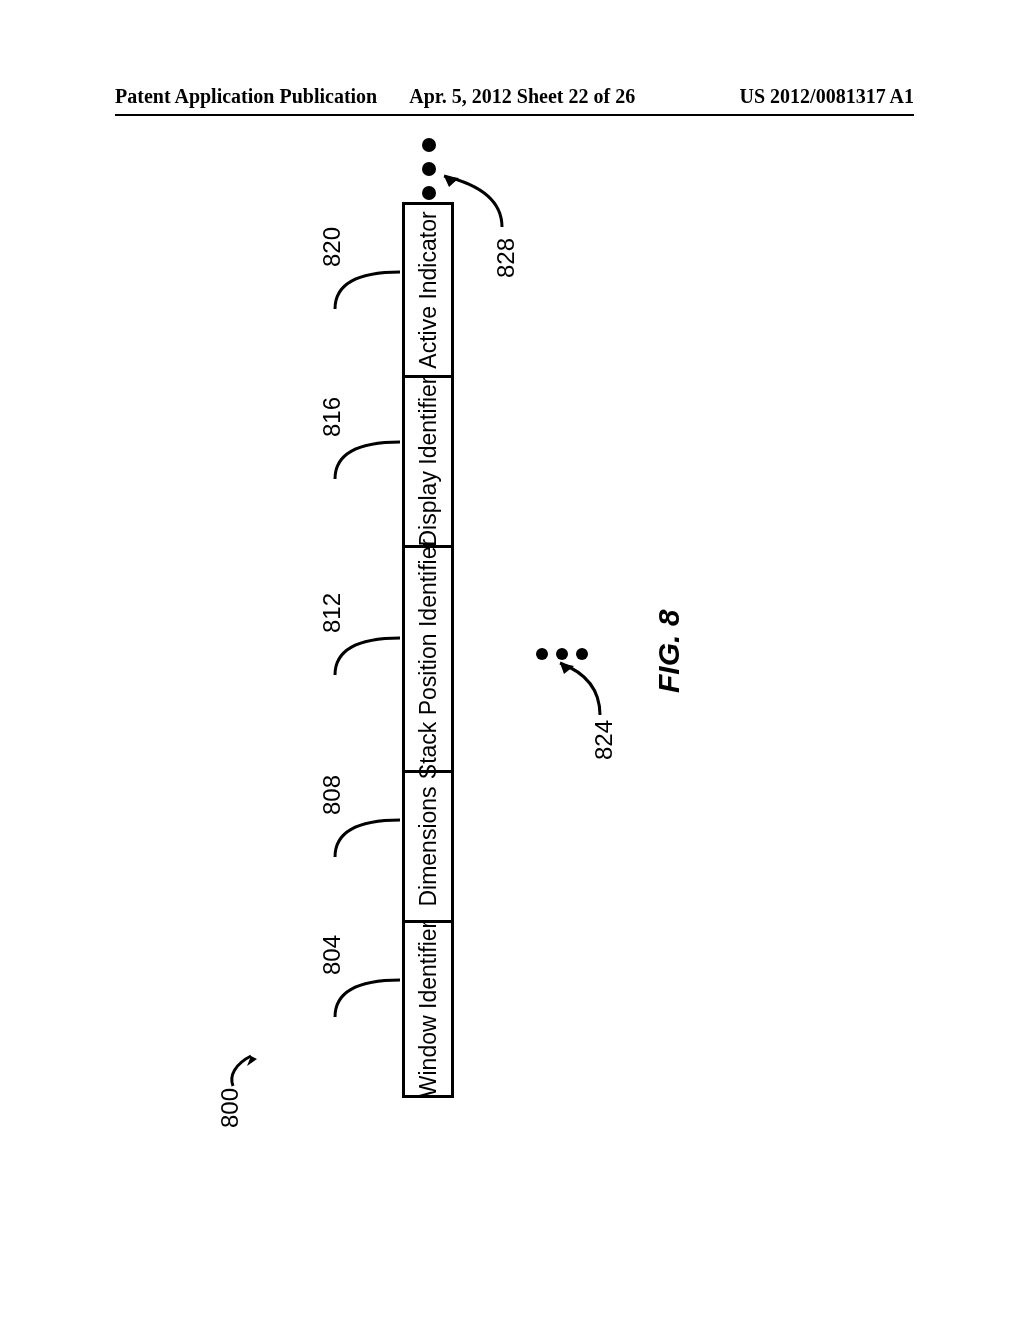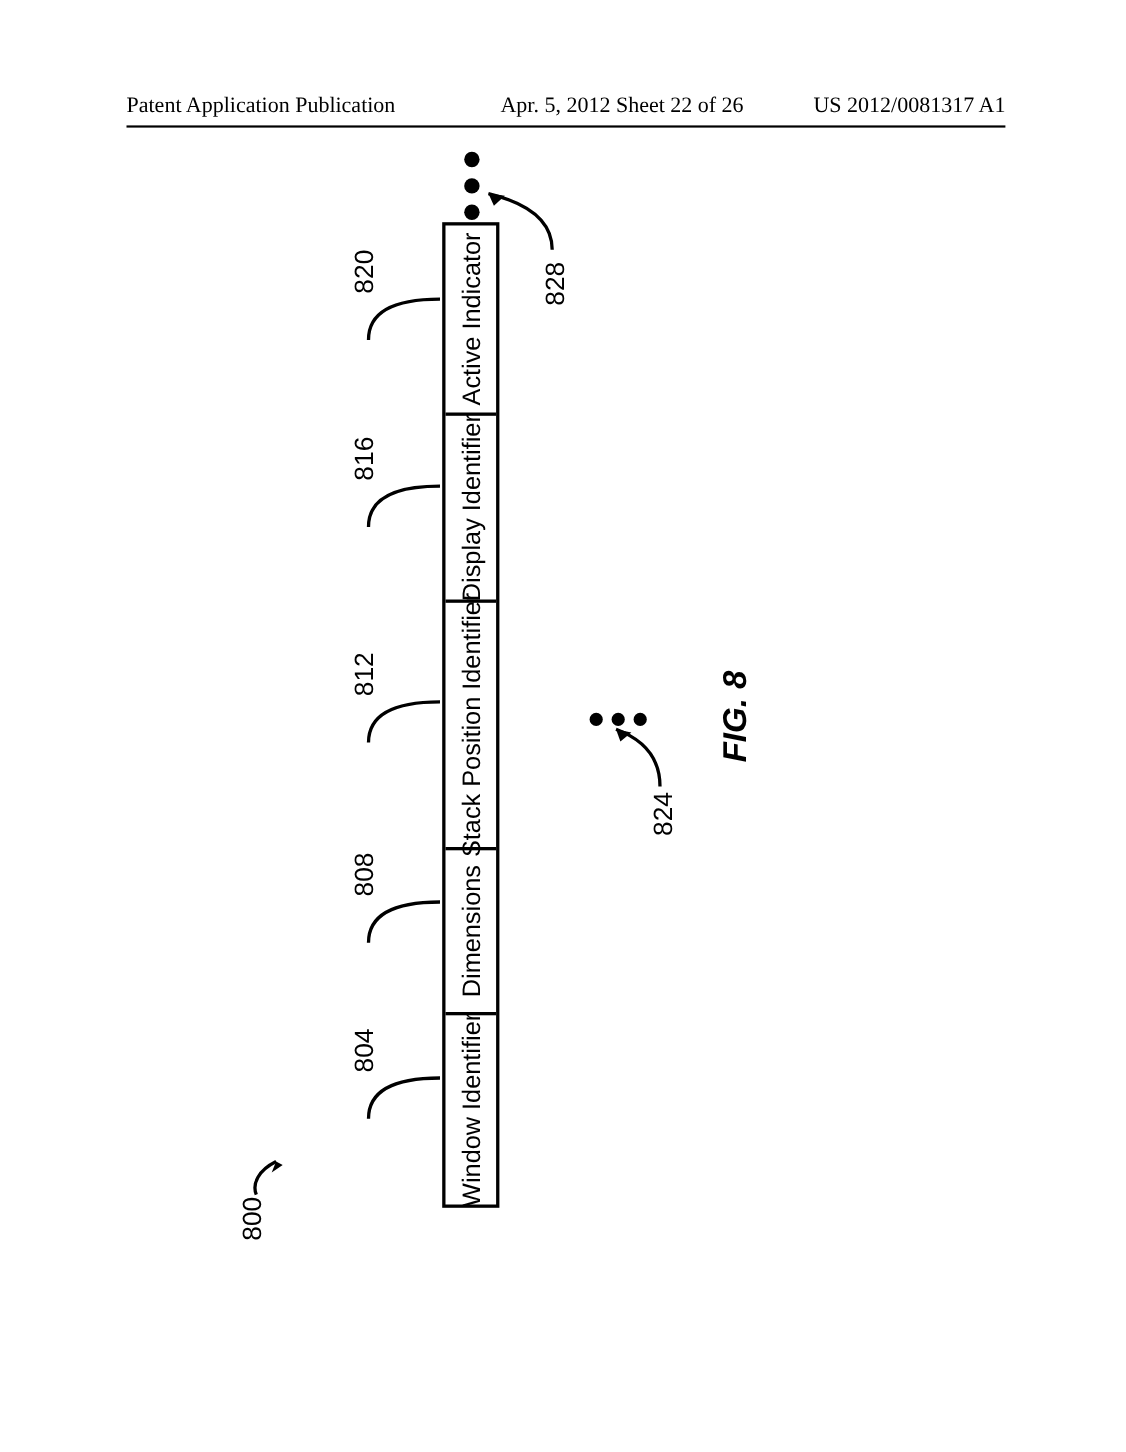--- a/index.html
+++ b/index.html
@@ -14,24 +14,24 @@
     }
     .page-header {
       position: absolute;
       top: 85px;
       left: 0;
       right: 0;
       padding: 0 110px 0 115px;
       display: flex;
       align-items: center;
       font-size: 20px;
-      font-weight: normal;
+      font-weight: bold;
     }
     .page-header .left { flex: 0 0 auto; }
-    .page-header .center { flex: 1 1 auto; text-align: center; padding-left: 32px; }
+    .page-header .center { flex: 1 1 auto; text-align: left; padding-left: 32px; }
     .page-header .right { flex: 0 0 auto; text-align: center; }
     .header-rule {
       position: absolute;
       top: 114px;
       left: 115px;
       right: 110px;
       border-top: 2px solid #000;
     }
     .figure-area {
       position: absolute;

